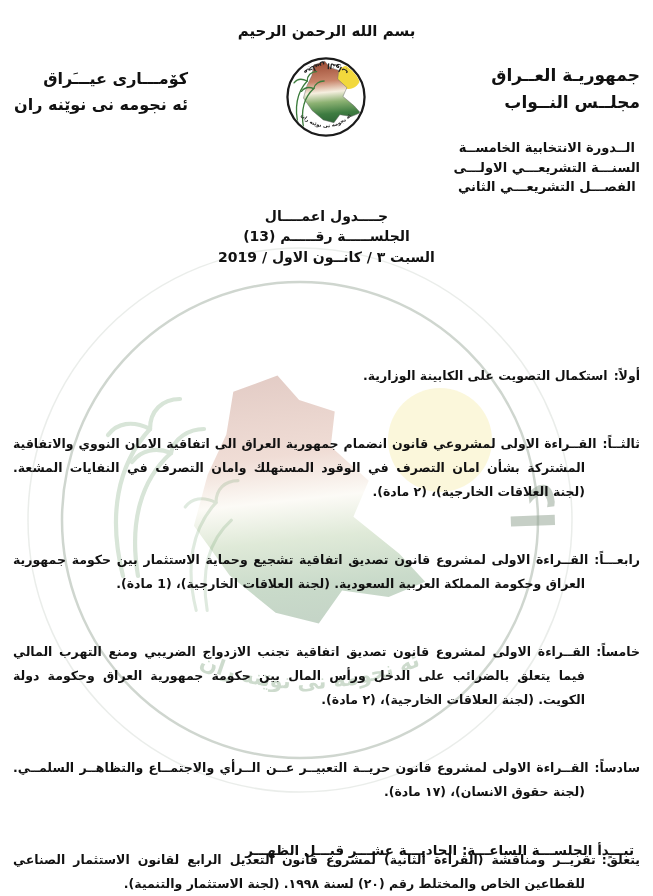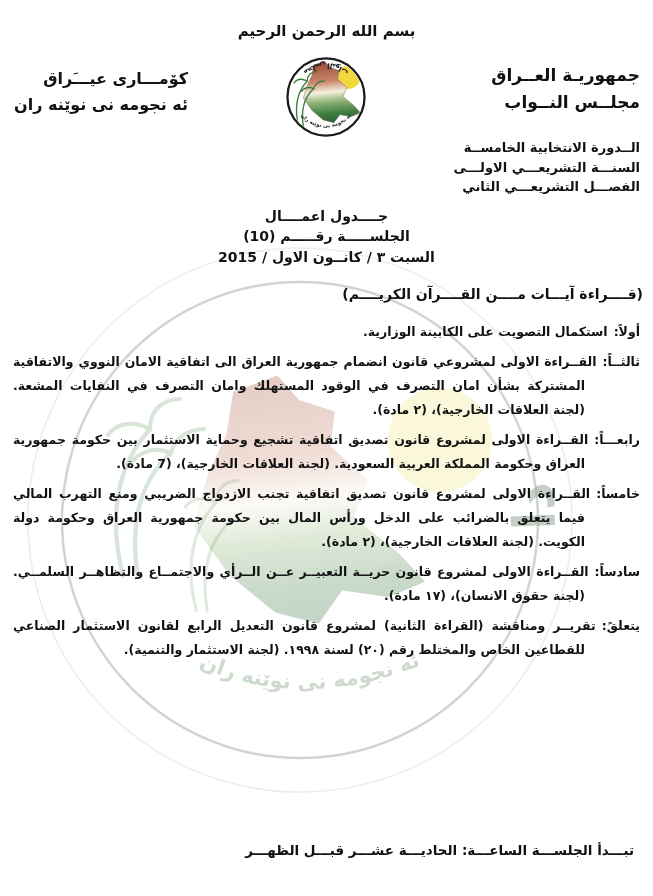--- a/index.html
+++ b/index.html
@@ -6,27 +6,27 @@
   .page{
     position:relative;width:653px;height:896px;overflow:hidden;background:#ffffff;
     font-family:"DejaVu Sans","Liberation Sans",sans-serif;font-weight:bold;color:#111;direction:rtl;
   }
   .layer{position:absolute;z-index:1;}
   .watermark{position:absolute;top:0;left:0;z-index:0;pointer-events:none;}
   .basmala{top:22px;left:0;right:0;text-align:center;font-size:15px;}
   .h-right{top:62px;right:13px;text-align:right;font-size:17px;line-height:1.6;}
   .h-left{top:66px;left:14px;text-align:right;font-size:16px;line-height:1.6;}
   .emblem{top:50px;left:279px;}
-  .session-block{top:138px;right:13px;text-align:right;font-size:13px;line-height:1.5;}
+  .session-block{top:138px;right:13px;text-align:center;font-size:13px;line-height:1.5;}
   .title-block{top:206px;left:0;right:0;text-align:center;font-size:14px;line-height:1.45;}
   .quran{top:286px;right:10px;font-size:14px;}
   .items{top:320px;right:13px;left:13px;}
   .item{
     font-size:12.5px;line-height:24px;text-align:justify;
-    padding-right:55px;text-indent:-55px;margin-bottom:6px;
+    padding-right:55px;text-indent:-55px;margin-bottom:6px;margin-top:44px;
   }
   .lbl{margin-left:6px;}
   .footer{top:842px;right:19px;font-size:13.5px;}
 </style>
 </head>
 <body>
 
 <div class="page">
 
   <svg class="watermark" width="653" height="896" viewBox="0 0 653 896" aria-hidden="true">
@@ -123,30 +123,29 @@
   </svg>
 
   <div class="layer session-block">
     <div>الــدورة الانتخابية الخامســة</div>
     <div>السنـــة التشريعـــي الاولـــى</div>
     <div>الفصـــل التشريعـــي الثاني</div>
   </div>
 
   <div class="layer title-block">
     <div>جــــدول اعمــــال</div>
-    <div>الجلســـــة رقـــــم (10)</div>
-    <div>السبت ٣ / كانــون الاول / 2015</div>
+    <div>الجلســـــة رقـــــم (13)</div>
+    <div>السبت ٣ / كانــون الاول / 2019</div>
   </div>
 
-  <div class="layer quran">(قــــراءة آيـــات مــــن القــــرآن الكريــــم)</div>
 
   <div class="layer items">
     <div class="item"><span class="lbl">أولاً:</span><span class="txt">استكمال التصويت على الكابينة الوزارية.</span></div>
     <div class="item"><span class="lbl">ثالثــاً:</span><span class="txt">القــراءة الاولى لمشروعي قانون انضمام جمهورية العراق الى اتفاقية الامان النووي والاتفاقية المشتركة بشأن امان التصرف في الوقود المستهلك وامان التصرف في النفايات المشعة. (لجنة العلاقات الخارجية)، (٢ مادة).</span></div>
-    <div class="item"><span class="lbl">رابعـــاً:</span><span class="txt">القــراءة الاولى لمشروع قانون تصديق اتفاقية تشجيع وحماية الاستثمار بين حكومة جمهورية العراق وحكومة المملكة العربية السعودية. (لجنة العلاقات الخارجية)، (7 مادة).</span></div>
+    <div class="item"><span class="lbl">رابعـــاً:</span><span class="txt">القــراءة الاولى لمشروع قانون تصديق اتفاقية تشجيع وحماية الاستثمار بين حكومة جمهورية العراق وحكومة المملكة العربية السعودية. (لجنة العلاقات الخارجية)، (1 مادة).</span></div>
     <div class="item"><span class="lbl">خامساً:</span><span class="txt">القــراءة الاولى لمشروع قانون تصديق اتفاقية تجنب الازدواج الضريبي ومنع التهرب المالي فيما يتعلق بالضرائب على الدخل ورأس المال بين حكومة جمهورية العراق وحكومة دولة الكويت. (لجنة العلاقات الخارجية)، (٢ مادة).</span></div>
     <div class="item"><span class="lbl">سادساً:</span><span class="txt">القــراءة الاولى لمشروع قانون حريــة التعبيــر عــن الــرأي والاجتمــاع والتظاهــر السلمــي. (لجنة حقوق الانسان)، (١٧ مادة).</span></div>
     <div class="item"><span class="lbl">يتعلقً:</span><span class="txt">تقريــر ومناقشة (القراءة الثانية) لمشروع قانون التعديل الرابع لقانون الاستثمار الصناعي للقطاعين الخاص والمختلط رقم (٢٠) لسنة ١٩٩٨. (لجنة الاستثمار والتنمية).</span></div>
   </div>
 
   <div class="layer footer">تبـــدأ الجلســـة الساعـــة: الحاديـــة عشـــر قبـــل الظهـــر</div>
 
 </div>
 
 </body></html>

